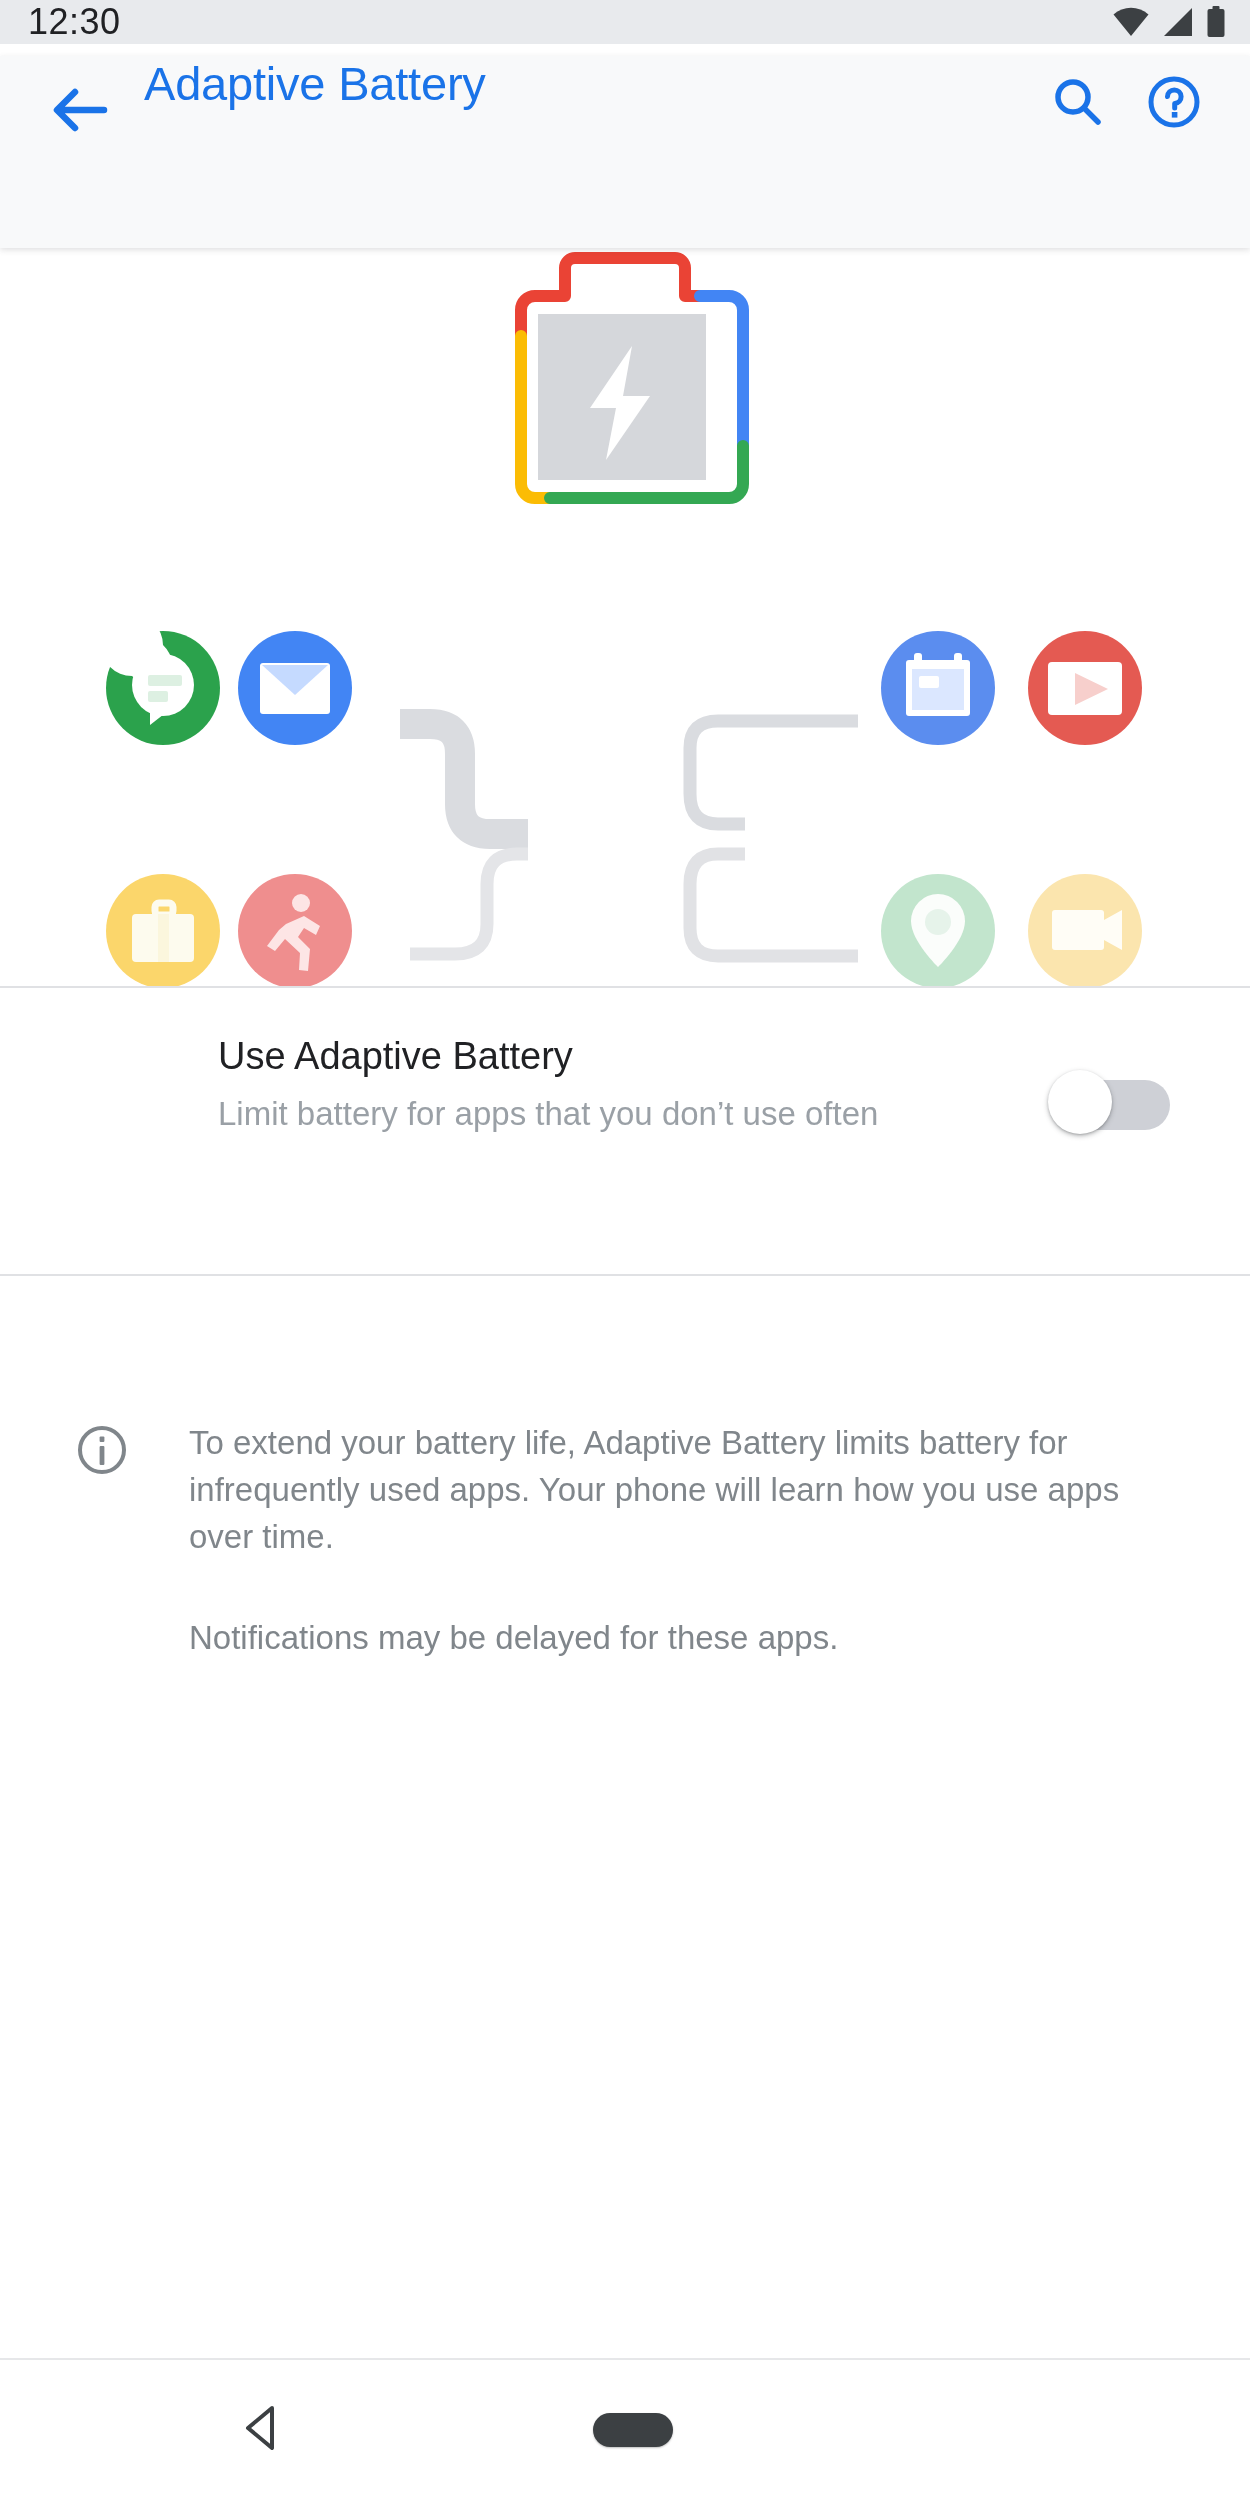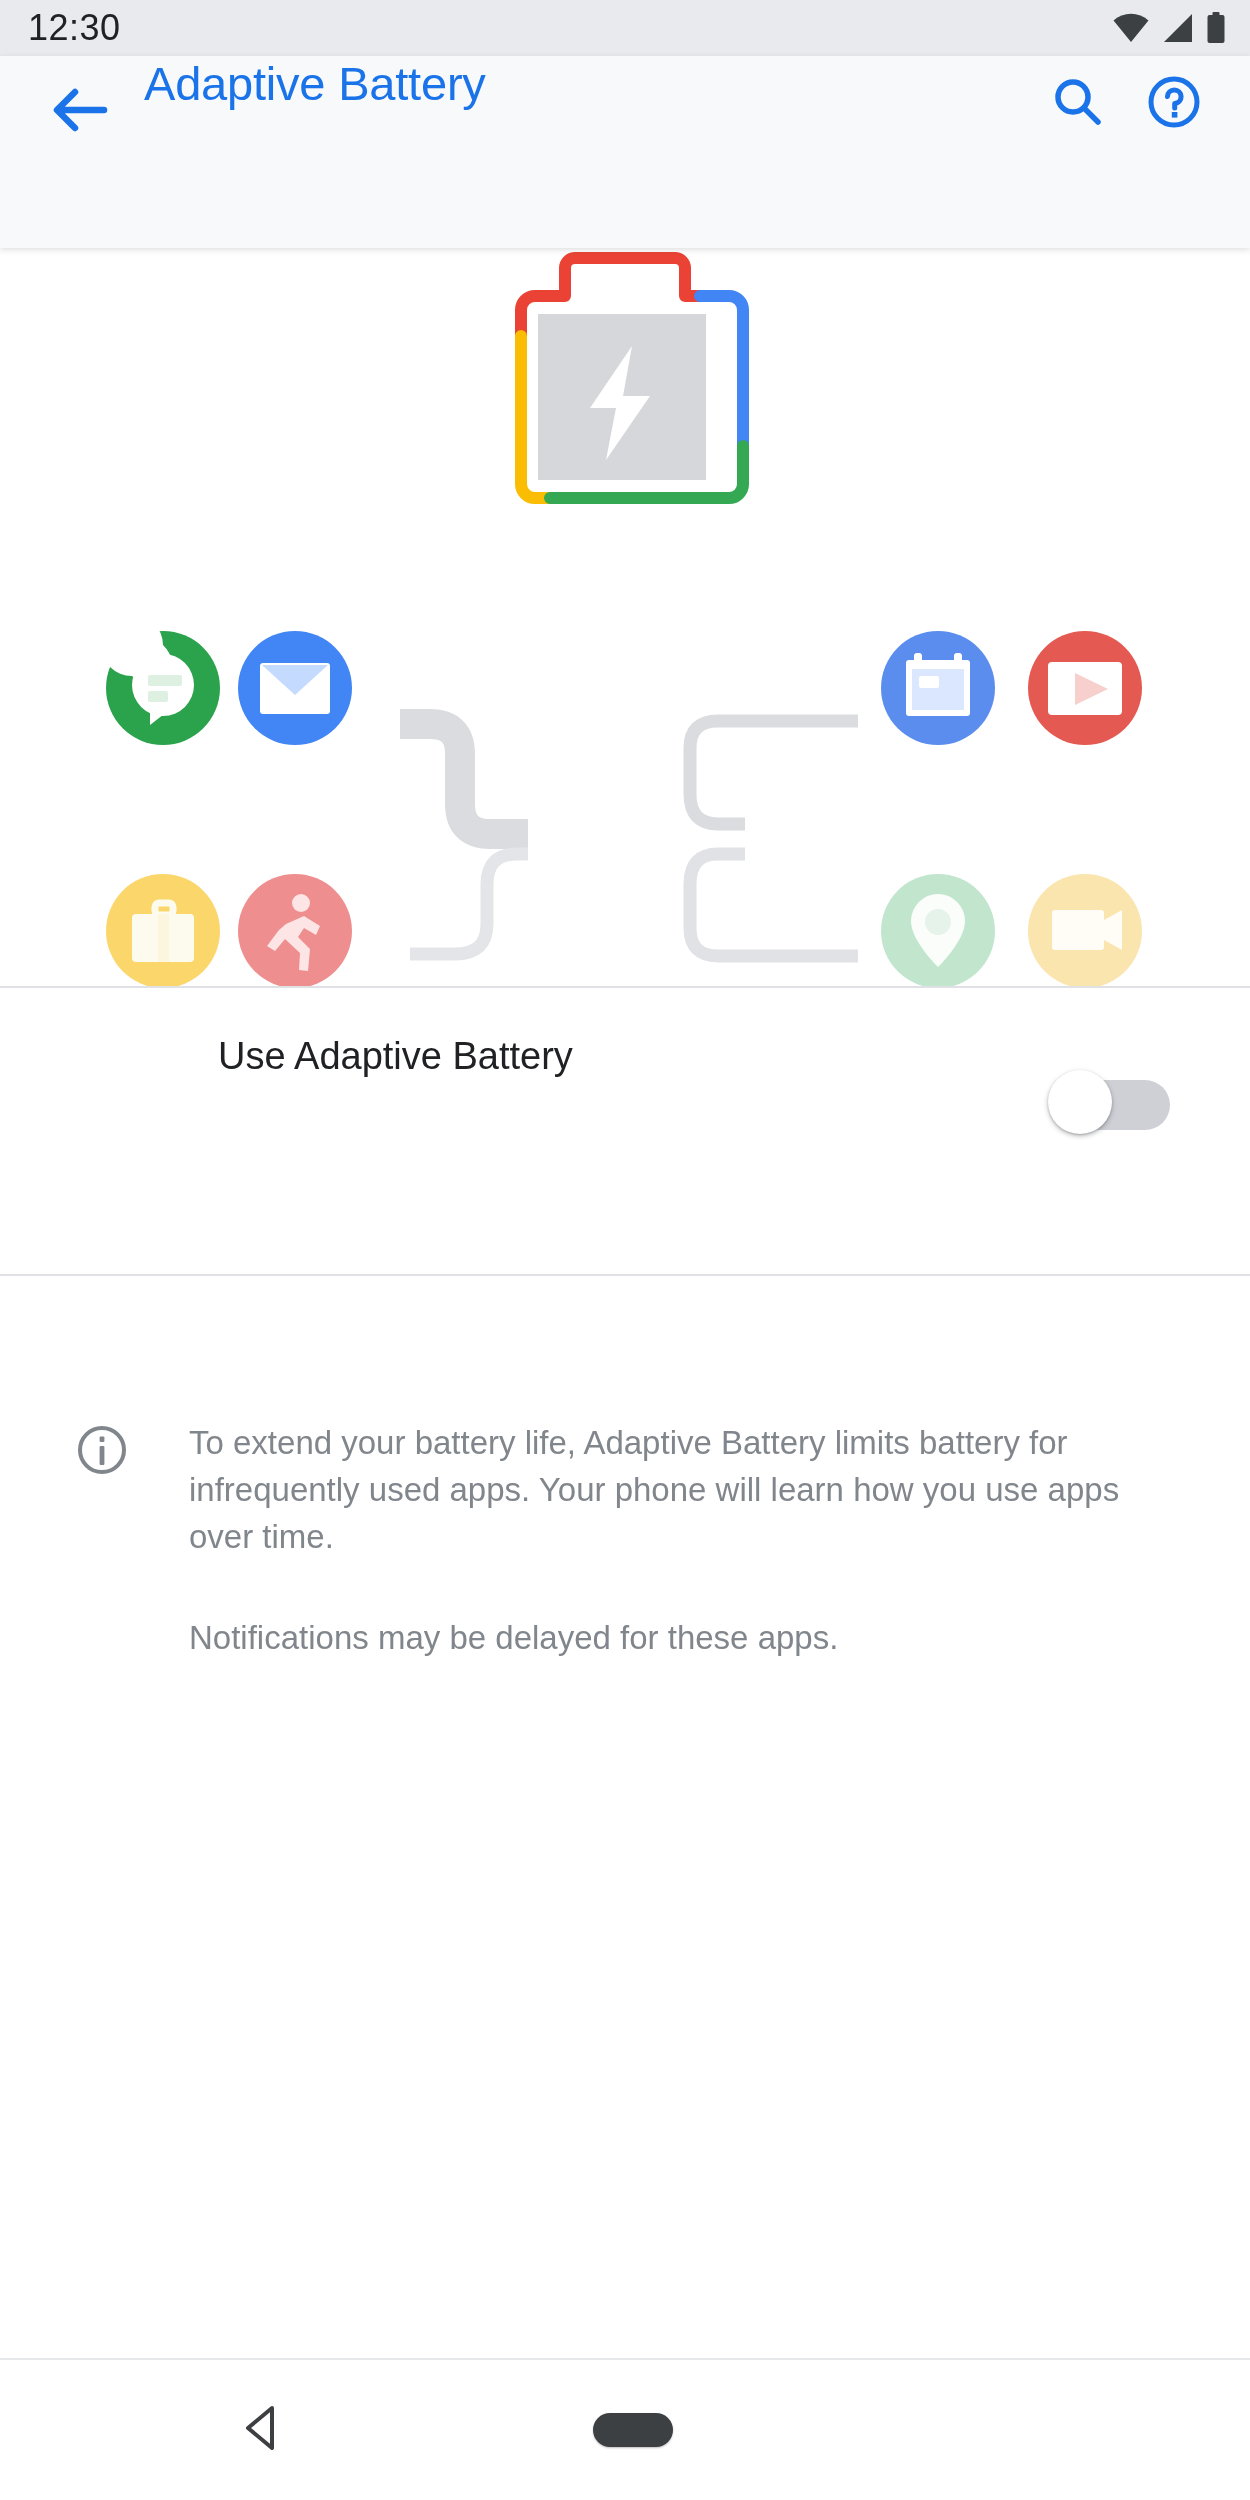--- a/index.html
+++ b/index.html
@@ -7,21 +7,21 @@
   html,body { width:1250px; height:2500px; }
   body {
     font-family:"Liberation Sans","DejaVu Sans",sans-serif;
     background:#ffffff;
     overflow:hidden;
     position:relative;
   }
 
   
   #status-bar{
-    position:absolute; left:0; top:0; width:1250px; height:56px;
+    position:absolute; left:0; top:0; width:1250px; height:44px;
     background:#e8eaed;
     display:flex; align-items:center; justify-content:space-between;
     padding:0 24px 0 28px;
   }
   #status-clock{
     font-size:36px; color:#202124; letter-spacing:.5px;
     line-height:1; font-weight:400;
   }
   #status-icons{ display:flex; align-items:center; gap:12px; }
   #status-icons svg{ display:block; }
@@ -282,20 +282,21 @@
     </g>
   </svg>
 </div>
 
 <div class="divider" id="divider-top"></div>
 <div class="divider" id="divider-mid"></div>
 
 <div id="toggle-row">
   <div id="toggle-text">
     <div id="toggle-title">Use Adaptive Battery</div>
+    <div id="toggle-subtitle">Limit battery for apps that you don’t use often</div>
   </div>
 </div>
 
 <div id="toggle-switch">
   <div id="switch-track"></div>
   <div id="switch-knob"></div>
 </div>
 
 <div id="info-section">
   <div id="info-icon">

